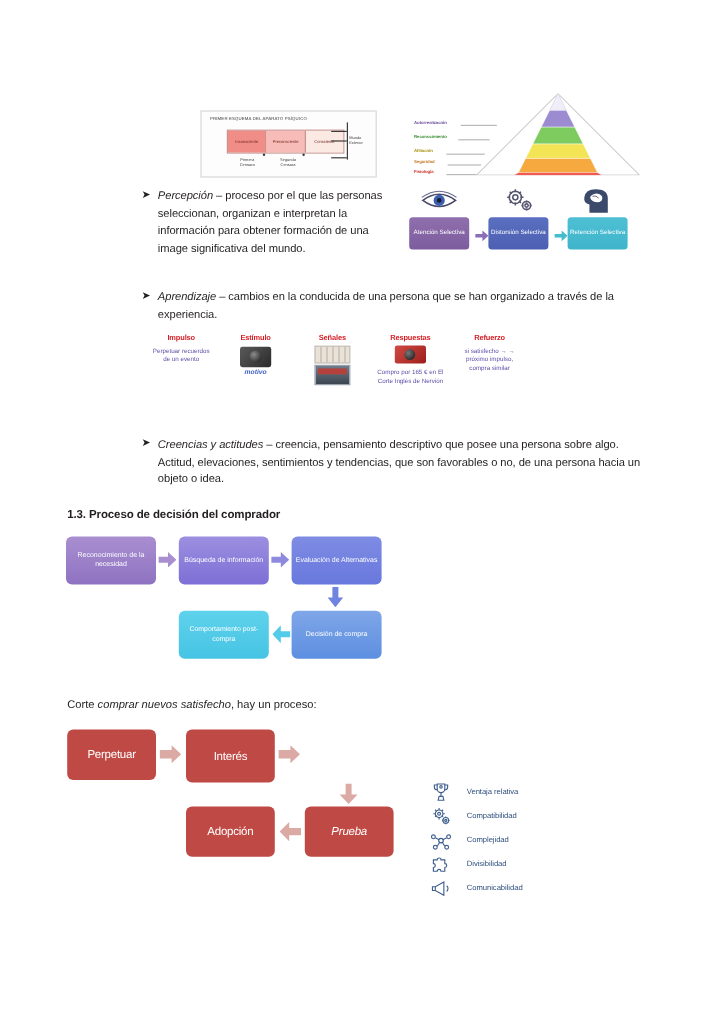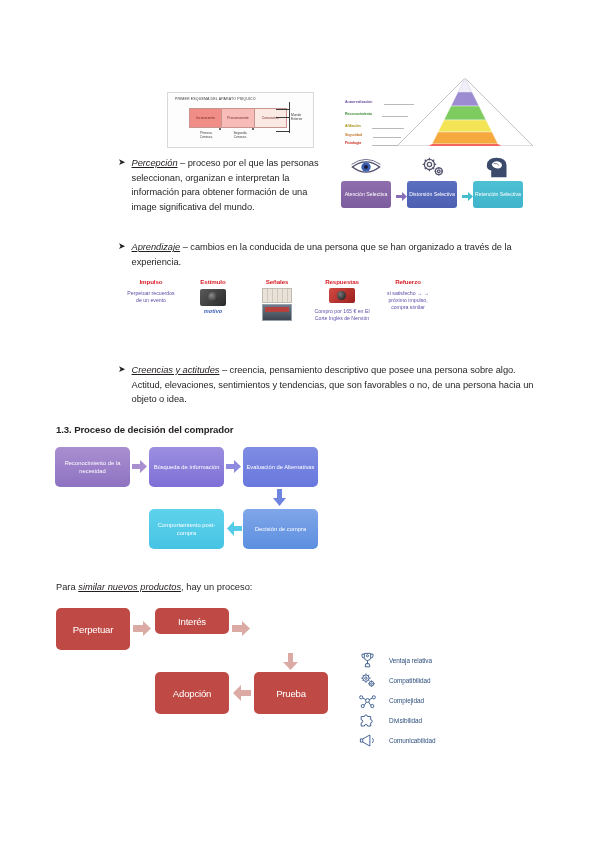--- a/index.html
+++ b/index.html
@@ -3,21 +3,21 @@
 <meta charset="utf-8">
 <style>
   html,body{margin:0;padding:0;background:#ffffff;}
   body{width:599px;height:848px;overflow:hidden;font-family:"Liberation Sans",sans-serif;color:#231f20;}
   .page{position:relative;width:599px;height:848px;background:#fff;}
 
   
   .bullet-row{display:flex;align-items:flex-start;gap:6px;}
   .bullet-mark{flex:0 0 auto;color:#231f20;font-size:9px;line-height:13.5px;transform:translateY(0px);}
   .bullet-text{font-size:9.3px;line-height:14.6px;letter-spacing:-0.05px;}
-  .it{font-style:italic;text-decoration:underline;}
+  .it{font-style:italic;}
   .section-h{font-size:9.6px;font-weight:bold;letter-spacing:-0.1px;}
   .plain{font-size:9.3px;line-height:14.6px;}
 
   
   .freud{position:absolute;left:167px;top:92px;width:145px;height:54px;background:#fdfdfd;border:1px solid #d8d8d8;}
   .freud-title{position:absolute;left:7px;top:4px;font-size:3.6px;letter-spacing:.12px;color:#3b3b3b;}
   .freud-bar{position:absolute;left:21px;top:15px;width:96px;height:18px;display:flex;border:1px solid #c9938f;}
   .fb{flex:1;display:flex;align-items:center;justify-content:center;font-size:3.4px;color:#7a2b26;border-right:1px solid #c9938f;}
   .fb:last-child{border-right:none;}
   .fb1{background:#f08d86;}
@@ -73,23 +73,23 @@
   .barr{position:absolute;}
   .ba1{left:77px;top:13px;width:15px;height:13px;}
   .ba2{left:171px;top:13px;width:15px;height:13px;}
   .ba3{left:218px;top:42px;width:13px;height:17px;}
   .ba4{left:172px;top:74px;width:15px;height:15px;}
 
   
   .aflow{position:absolute;left:56px;top:600px;width:280px;height:120px;}
   .abox{position:absolute;border-radius:5px;background:#bf4a45;color:#fff;display:flex;align-items:center;justify-content:center;font-size:9.6px;letter-spacing:-.2px;}
   .ab1{left:0px;top:8px;width:74px;height:42px;}
-  .ab2{left:99px;top:8px;width:74px;height:26px;}
+  .ab2{left:99px;top:8px;width:74px;height:44px;}
   .ab3{left:198px;top:8px;width:74px;height:42px;}
-  .ab4{left:198px;top:72px;width:74px;height:42px;}
+  .ab4{left:198px;top:72px;width:74px;height:42px;font-style:italic;}
   .ab5{left:99px;top:72px;width:74px;height:42px;}
   .aarr{position:absolute;}
   .aa1{left:77px;top:21px;width:18px;height:15px;}
   .aa2{left:176px;top:21px;width:18px;height:15px;}
   .aa3{left:227px;top:53px;width:15px;height:17px;}
   .aa4{left:177px;top:85px;width:18px;height:16px;}
 
   
   .rtext{position:absolute;left:335px;top:598px;width:215px;font-size:9.3px;line-height:14.6px;}
   .chars{position:absolute;left:345px;top:650px;width:200px;}
@@ -262,21 +262,21 @@
     </svg>
     <svg class="barr ba3" viewBox="0 0 13 17">
       <path d="M4 0h5v9h4l-6.5 8L0 9h4Z" fill="#6f84e0"></path>
     </svg>
     <svg class="barr ba4" viewBox="0 0 15 15">
       <path d="M15 5H7V0L0 7.5 7 15v-5h8Z" fill="#54cbe8"></path>
     </svg>
   </div>
 
   <div class="plain" style="position:absolute;left:56px;top:580px;width:300px;">
-    <span>Para </span><span class="it">similar nuevos productos</span><span>, hay un proceso:</span>
+    <span>Corte </span><span class="it">comprar nuevos satisfecho</span><span>, hay un proceso:</span>
   </div>
 
   <div class="aflow">
     <div class="abox ab1">Perpetuar</div>
     <div class="abox ab2">Interés</div>
     <div class="abox ab4">Prueba</div>
     <div class="abox ab5">Adopción</div>
 
     <svg class="aarr aa1" viewBox="0 0 18 15">
       <path d="M0 4h10V0l8 7.5L10 15v-4H0Z" fill="#dcaaa4"></path>

